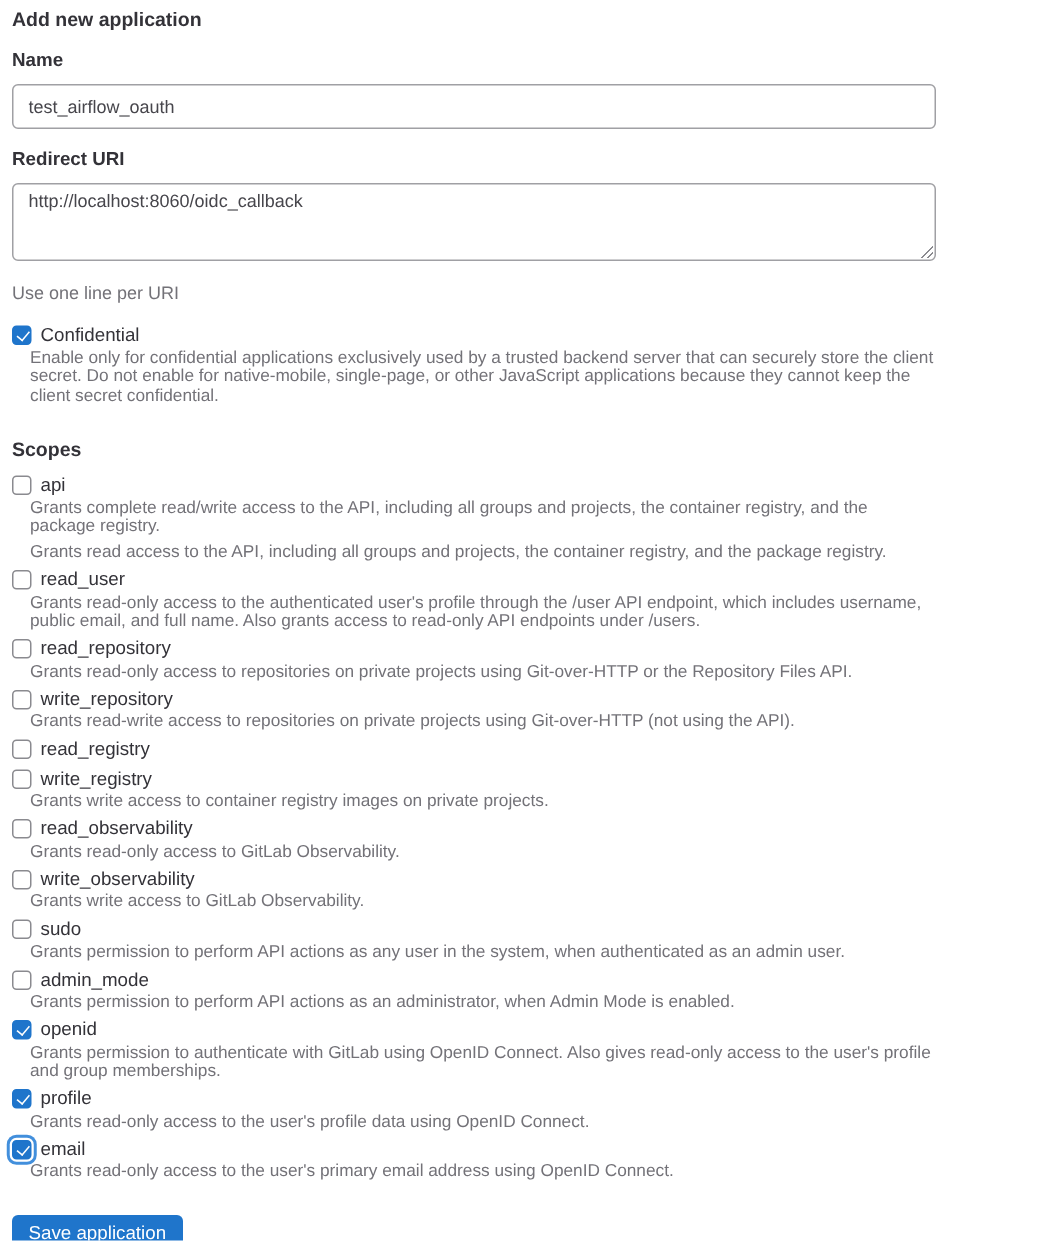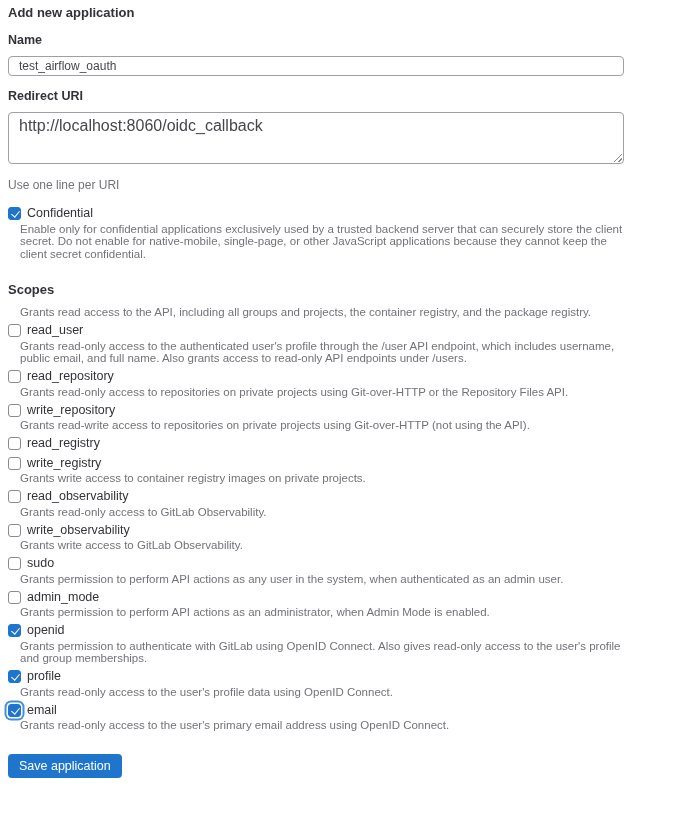--- a/index.html
+++ b/index.html
@@ -10,31 +10,31 @@
     font-family: "Liberation Sans", sans-serif;
     color: var(--text);
   }
   .page { padding: 5px 8px 0 8px; }
 
   .page-title { font-size: 13px; font-weight: 700; line-height: 15px; margin: 0; }
 
   .field-label { display: block; font-size: 12.5px; font-weight: 700; line-height: 15px; margin: 13px 0 0 0; }
 
   .text-input {
-    display: block; width: 616px; height: 20px; margin-top: 8px;
+    display: block; width: 616px; height: 30px; margin-top: 8px;
     border: 1px solid var(--border); border-radius: 4px;
     padding: 8px 10px; font-size: 12px; color: #47464c;
     font-family: "Liberation Sans", sans-serif; outline: none;
   }
 
   .textarea-wrap { position: relative; width: 616px; margin-top: 8px; }
   .uri-textarea {
     display: block; width: 616px; height: 52px;
     border: 1px solid var(--border); border-radius: 4px;
-    padding: 4px 10px; font-size: 16px; color: #47464c;
+    padding: 4px 10px; font-size: 12px; color: #47464c;
     font-family: "Liberation Sans", sans-serif; resize: none; outline: none;
   }
   .resize-grip {
     position: absolute; right: 2px; bottom: 2px; width: 10px; height: 10px;
     background: repeating-linear-gradient(-45deg, transparent 0 2px, #8a8a8f 2px 3px);
     clip-path: polygon(100% 0, 100% 100%, 0 100%);
     cursor: nwse-resize;
   }
 
   .help-text { font-size: 12px; line-height: 13px; color: var(--muted); margin-top: 15px; }
@@ -93,20 +93,27 @@
     <div class="check-row">
       <span class="cb checked" id="confidential-cb"></span>
       <span class="check-label">Confidential</span>
     </div>
     <p class="check-desc">Enable only for confidential applications exclusively used by a trusted backend server that can securely store the client secret. Do not enable for native-mobile, single-page, or other JavaScript applications because they cannot keep the client secret confidential.</p>
   </div>
 
   <h2 class="section-title">Scopes</h2>
 
   <div class="scopes-list">
+  <div class="scope-item">
+    <div class="check-row">
+      <span class="cb"></span>
+      <span class="check-label scope-label">api</span>
+    </div>
+    <p class="check-desc scope-desc">Grants complete read/write access to the API, including all groups and projects, the container registry, and the package registry.</p>
+  </div>
 
   <div class="scope-item">
     <p class="check-desc scope-desc">Grants read access to the API, including all groups and projects, the container registry, and the package registry.</p>
   </div>
 
   <div class="scope-item">
     <div class="check-row">
       <span class="cb"></span>
       <span class="check-label scope-label">read_user</span>
     </div>

